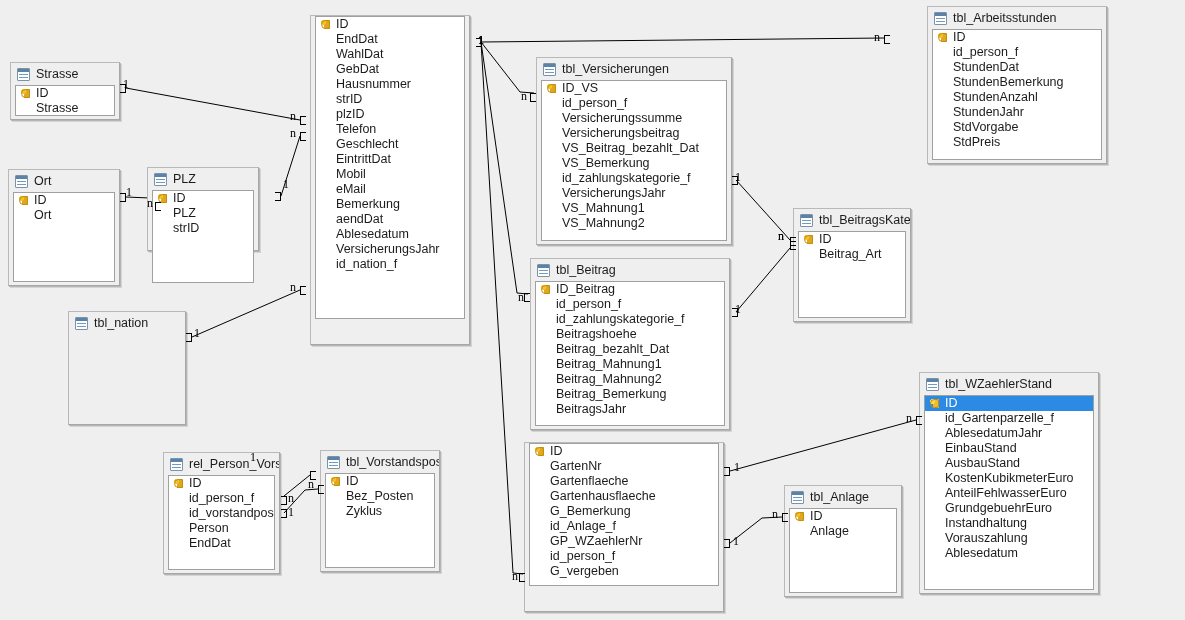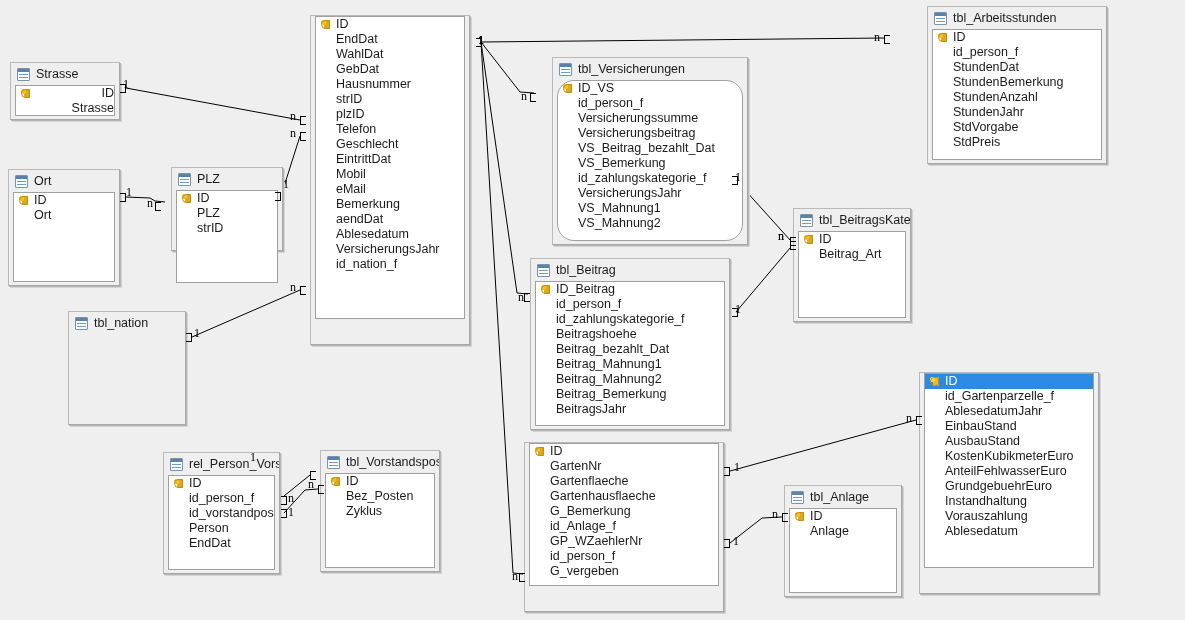--- a/index.html
+++ b/index.html
@@ -125,41 +125,41 @@
       <path d="M481,42 L517,293 L528,294" stroke="#000" stroke-width="1" fill="none"></path>
       <path d="M481,42 L513,573 L523,574" stroke="#000" stroke-width="1" fill="none"></path>
       <path d="M736,180 L790,240" stroke="#000" stroke-width="1" fill="none"></path>
       <path d="M736,312 L790,248" stroke="#000" stroke-width="1" fill="none"></path>
       <path d="M730,471 L916,420" stroke="#000" stroke-width="1" fill="none"></path>
       <path d="M730,543 L762,518 L782,517" stroke="#000" stroke-width="1" fill="none"></path>
       <path d="M310,475 L284,496" stroke="#000" stroke-width="1" fill="none"></path>
       <path d="M284,513 L305,490 L318,489" stroke="#000" stroke-width="1" fill="none"></path>
     </svg>
   <div id="tables-layer">
-      <div class="table-win" style="left: 10px; top: 62px; width: 110px; height: 58px; text-align: right;">
+      <div class="table-win" style="left: 10px; top: 62px; width: 110px; height: 58px;">
         <div class="tw-title">
           <span class="tbl-icon"></span>
           <span>Strasse</span>
         </div>
         <div class="tw-body" style="height: 31px;">
           <div class="fld pk">ID</div>
           <div class="fld">Strasse</div>
         </div>
       </div>
       <div class="table-win" style="left: 8px; top: 169px; width: 112px; height: 117px;">
         <div class="tw-title">
           <span class="tbl-icon"></span>
           <span>Ort</span>
         </div>
         <div class="tw-body" style="height: 90px;">
           <div class="fld pk">ID</div>
           <div class="fld">Ort</div>
         </div>
       </div>
-      <div class="table-win" style="left: 171px; top: 167px; width: 112px; height: 84px;">
+      <div class="table-win" style="left: 147px; top: 167px; width: 112px; height: 84px;">
         <div class="tw-title">
           <span class="tbl-icon"></span>
           <span>PLZ</span>
         </div>
         <div class="tw-body" style="height: 93px;">
           <div class="fld pk">ID</div>
           <div class="fld">PLZ</div>
           <div class="fld">strID</div>
         </div>
       </div>
@@ -207,26 +207,26 @@
         <div class="tw-title">
           <span class="tbl-icon"></span>
           <span>tbl_Vorstandspos</span>
         </div>
         <div class="tw-body" style="height: 95px;">
           <div class="fld pk">ID</div>
           <div class="fld">Bez_Posten</div>
           <div class="fld">Zyklus</div>
         </div>
       </div>
-      <div class="table-win" style="left: 536px; top: 57px; width: 196px; height: 188px; margin-left: 16px;">
+      <div class="table-win" style="left: 536px; top: 57px; width: 196px; height: 188px;">
         <div class="tw-title">
           <span class="tbl-icon"></span>
           <span>tbl_Versicherungen</span>
         </div>
-        <div class="tw-body" style="height: 161px; border-radius: 17px;">
+        <div class="tw-body" style="height: 161px;">
           <div class="fld pk">ID_VS</div>
           <div class="fld">id_person_f</div>
           <div class="fld">Versicherungssumme</div>
           <div class="fld">Versicherungsbeitrag</div>
           <div class="fld">VS_Beitrag_bezahlt_Dat</div>
           <div class="fld">VS_Bemerkung</div>
           <div class="fld">id_zahlungskategorie_f</div>
           <div class="fld">VersicherungsJahr</div>
           <div class="fld">VS_Mahnung1</div>
           <div class="fld">VS_Mahnung2</div>
@@ -292,20 +292,24 @@
         <div class="tw-title">
           <span class="tbl-icon"></span>
           <span>tbl_Anlage</span>
         </div>
         <div class="tw-body" style="height: 85px;">
           <div class="fld pk">ID</div>
           <div class="fld">Anlage</div>
         </div>
       </div>
       <div class="table-win" style="left: 919px; top: 372px; width: 180px; height: 222px;">
+        <div class="tw-title">
+          <span class="tbl-icon"></span>
+          <span>tbl_WZaehlerStand</span>
+        </div>
         <div class="tw-body" style="height: 195px;">
           <div class="fld pk sel">ID</div>
           <div class="fld">id_Gartenparzelle_f</div>
           <div class="fld">AblesedatumJahr</div>
           <div class="fld">EinbauStand</div>
           <div class="fld">AusbauStand</div>
           <div class="fld">KostenKubikmeterEuro</div>
           <div class="fld">AnteilFehlwasserEuro</div>
           <div class="fld">GrundgebuehrEuro</div>
           <div class="fld">Instandhaltung</div>

